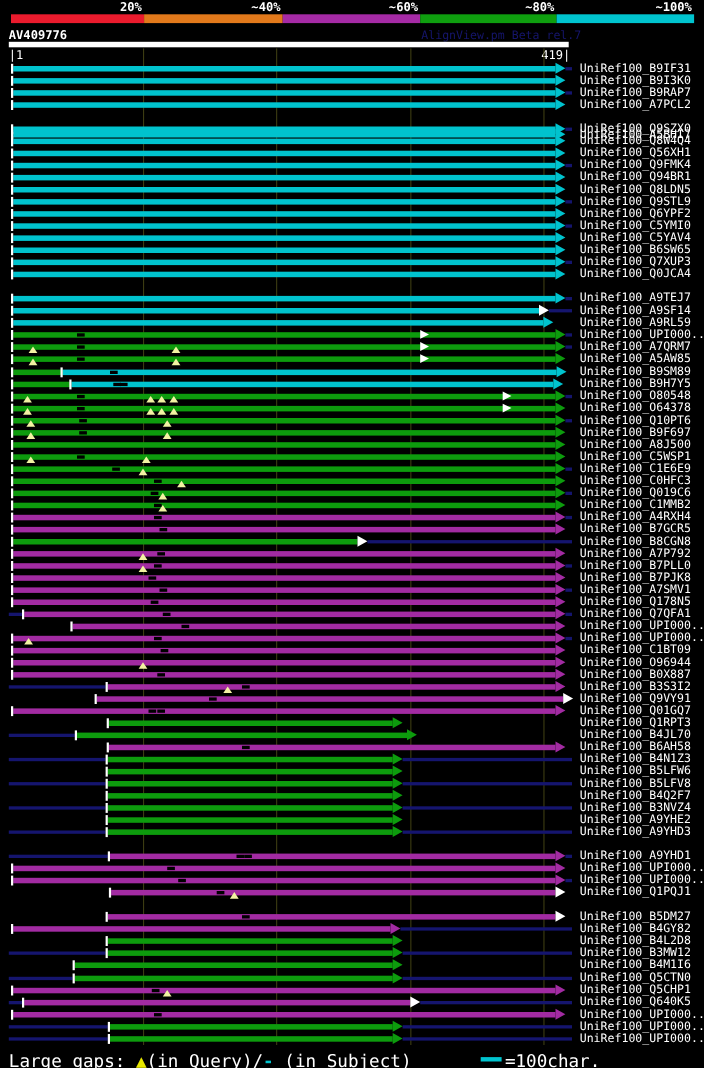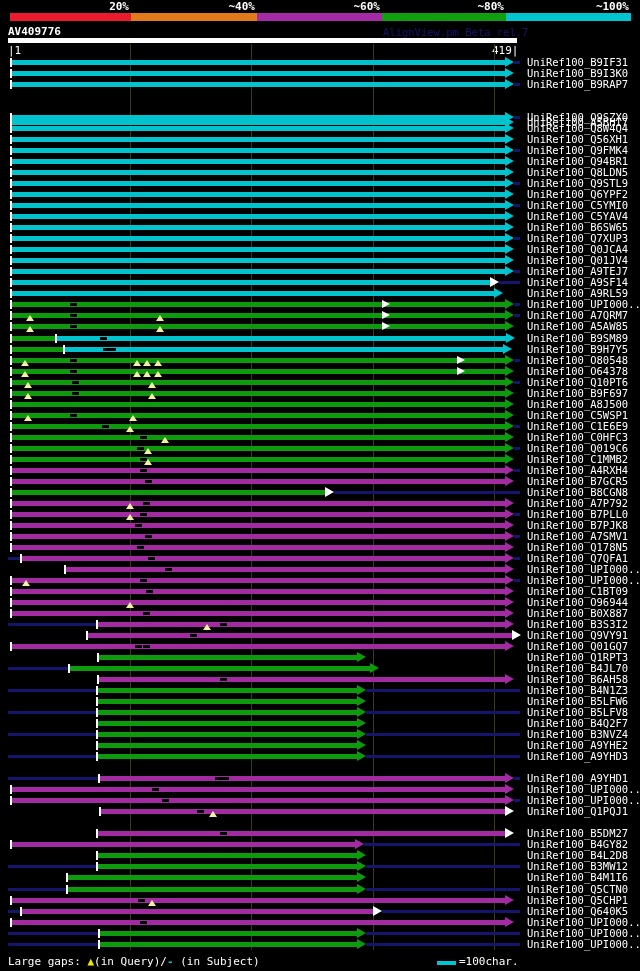--- a/index.html
+++ b/index.html
@@ -35,21 +35,21 @@
   .seg{top:3px;height:5px;}
   .tick{top:1px;width:2px;height:9px;background:#fff;}
   .arrow{top:0;width:0;height:0;border-top:5px solid transparent;
        border-bottom:5px solid transparent;border-left:9px solid #000;}
   .oarrow{top:1px;width:0;height:0;border-top:4px solid transparent;
        border-bottom:4px solid transparent;border-left:8px solid #fff;}
   .dash{top:4px;width:7px;height:3px;background:#000;}
   .tri{top:5px;width:0;height:0;border-left:4px solid transparent;
        border-right:4px solid transparent;border-bottom:6px solid #f2f2a2;}
   
-  #footer{position:absolute;left:0;top:955px;width:640px;height:14px;font-size:11px;}
+  #footer{position:absolute;left:0;top:955px;width:640px;height:14px;font-size:16px;}
   #gaps-text{position:absolute;left:8px;top:0;white-space:pre;}
   .sym-tri{color:#e8e800;}
   .sym-dash{color:#00c4cf;font-weight:bold;}
   #scaleline{position:absolute;left:437px;top:6px;width:19px;height:4px;background:#00c4cf;}
   #scale-text{position:absolute;left:459px;top:0;}
 </style>
 </head>
 <body>
 
 <div id="app">
@@ -106,20 +106,28 @@
       </div>
       <div class="row" style="top: 79px;">
         <div class="bars">
           <div class="navy" style="left: 506px; width: 6px;"></div>
           <div class="seg" style="left: 4px; width: 493px; background: rgb(0, 195, 206);"></div>
           <div class="tick" style="left: 2px;"></div>
           <div class="arrow" style="left: 497px; border-left-color: rgb(0, 195, 206);"></div>
         </div>
         <span class="lbl">UniRef100_B9RAP7</span>
       </div>
+      <div class="row" style="top: 90px;">
+        <div class="bars">
+          <div class="seg" style="left: 4px; width: 493px; background: rgb(0, 195, 206);"></div>
+          <div class="tick" style="left: 2px;"></div>
+          <div class="arrow" style="left: 497px; border-left-color: rgb(0, 195, 206);"></div>
+        </div>
+        <span class="lbl">UniRef100_A7PCL2</span>
+      </div>
       <div class="row" style="top: 117px;">
         <div class="bars">
           <div class="seg" style="left: 4px; width: 493px; background: rgb(0, 195, 206);"></div>
           <div class="tick" style="left: 2px;"></div>
           <div class="arrow" style="left: 497px; border-left-color: rgb(0, 195, 206);"></div>
         </div>
         <span class="lbl">UniRef100_A5BHI7</span>
       </div>
       <div class="row" style="top: 112px;">
         <div class="bars">
@@ -222,28 +230,20 @@
         </div>
         <span class="lbl">UniRef100_Q7XUP3</span>
       </div>
       <div class="row" style="top: 244px;">
         <div class="bars">
           <div class="seg" style="left: 4px; width: 493px; background: rgb(0, 195, 206);"></div>
           <div class="tick" style="left: 2px;"></div>
           <div class="arrow" style="left: 497px; border-left-color: rgb(0, 195, 206);"></div>
         </div>
         <span class="lbl">UniRef100_Q0JCA4</span>
-      </div>
-      <div class="row" style="top: 255px;">
-        <div class="bars">
-          <div class="seg" style="left: 4px; width: 493px; background: rgb(0, 195, 206);"></div>
-          <div class="tick" style="left: 2px;"></div>
-          <div class="arrow" style="left: 497px; border-left-color: rgb(0, 195, 206);"></div>
-        </div>
-        <span class="lbl">UniRef100_Q01JV4</span>
       </div>
       <div class="row" style="top: 266px;">
         <div class="bars">
           <div class="navy" style="left: 506px; width: 6px;"></div>
           <div class="seg" style="left: 4px; width: 493px; background: rgb(0, 195, 206);"></div>
           <div class="tick" style="left: 2px;"></div>
           <div class="arrow" style="left: 497px; border-left-color: rgb(0, 195, 206);"></div>
         </div>
         <span class="lbl">UniRef100_A9TEJ7</span>
       </div>

